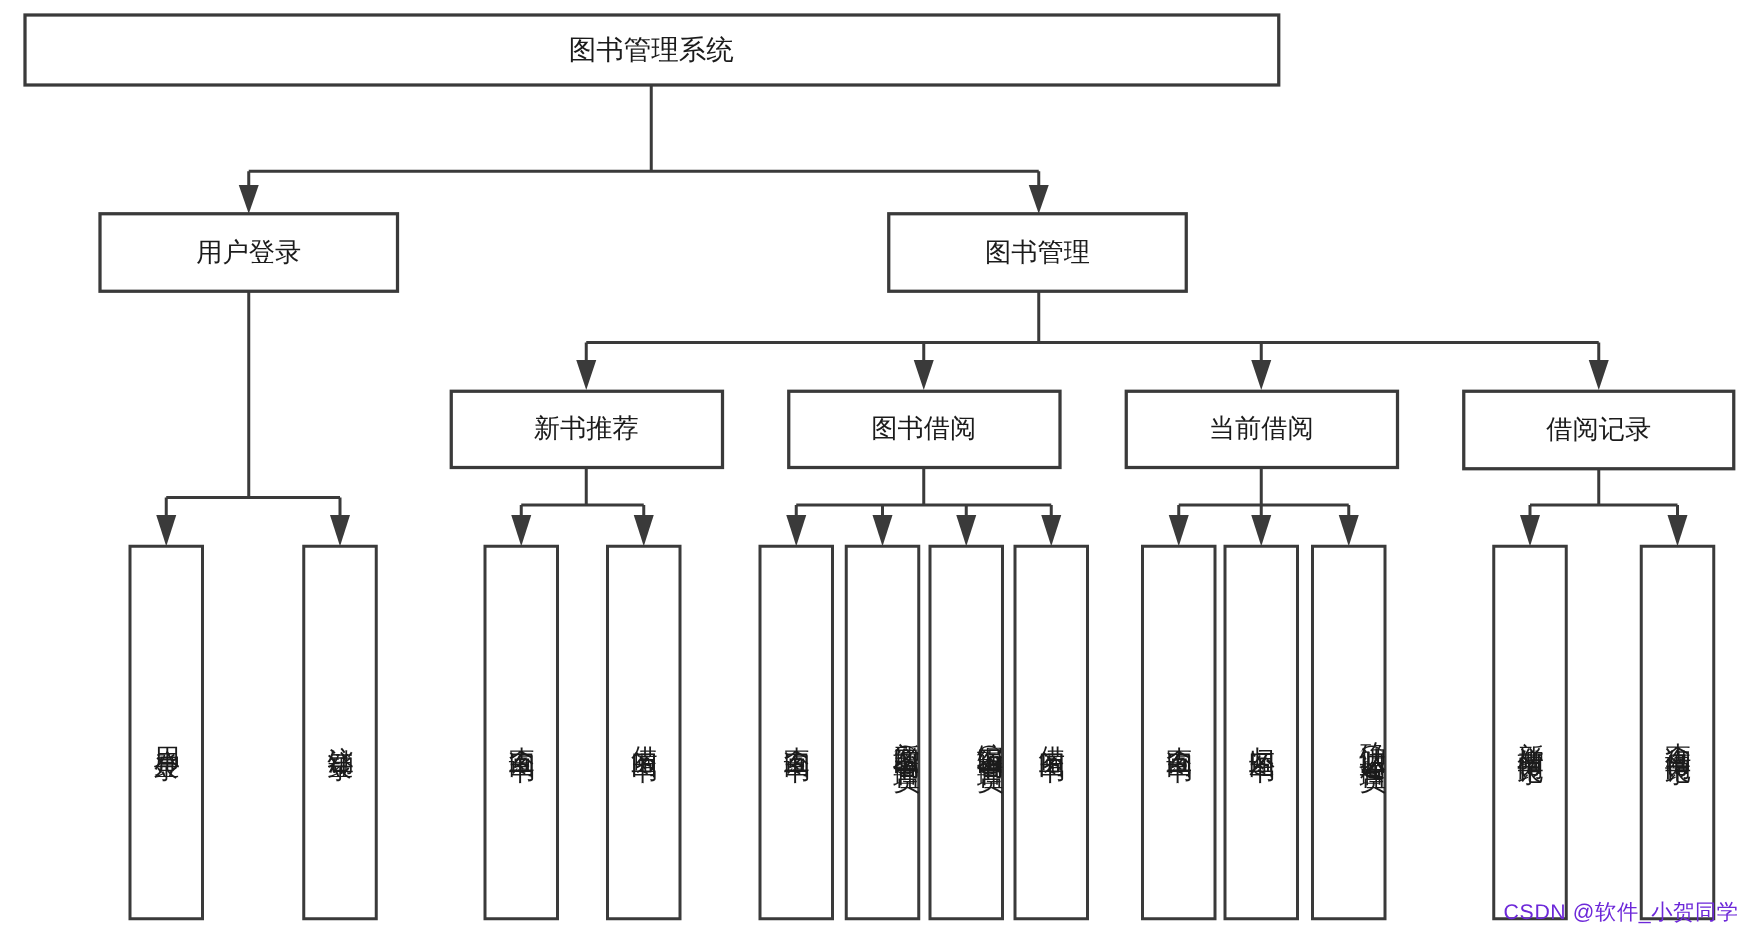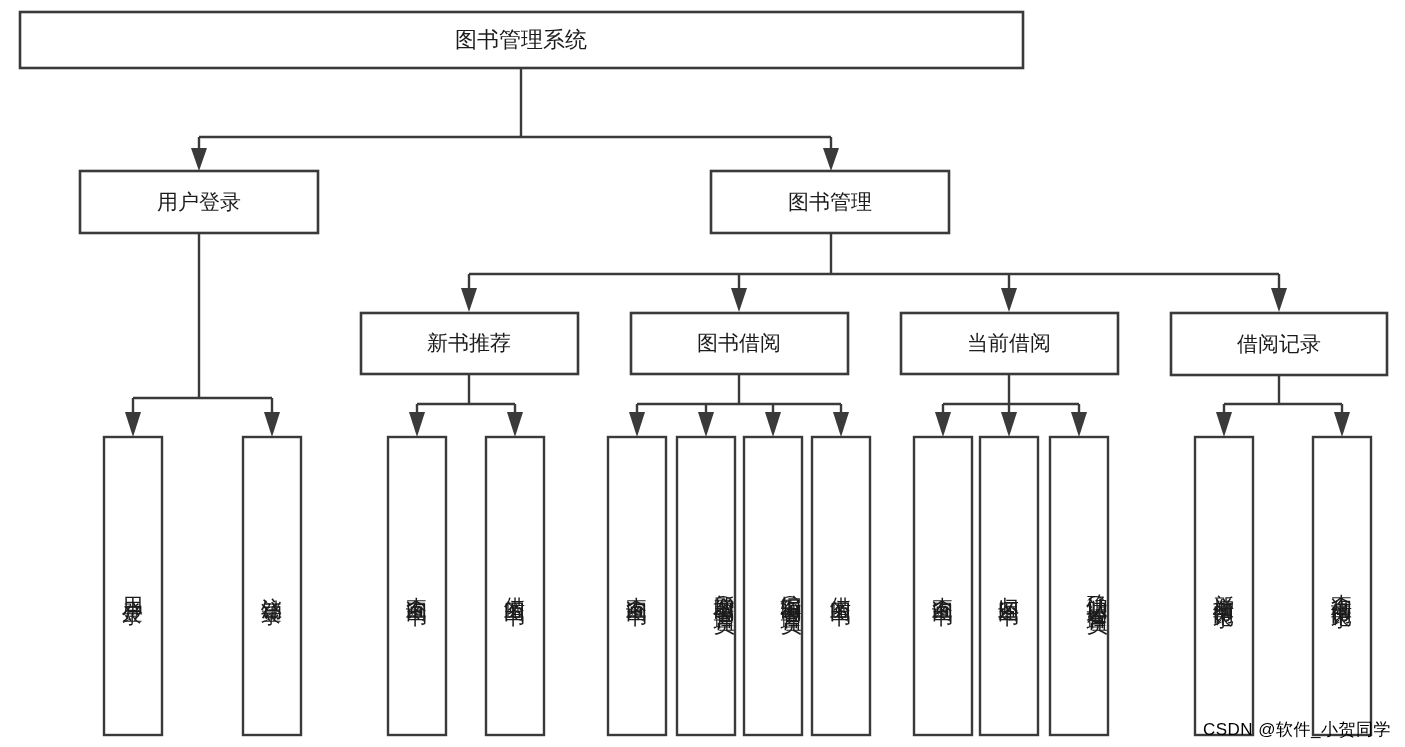--- a/index.html
+++ b/index.html
@@ -73,21 +73,21 @@
     justify-content: center;
     white-space: nowrap;
     pointer-events: none;
   }
   .watermark {
     position: absolute;
     right: 14px;
     bottom: 6px;
     font-family: "Liberation Sans", "DejaVu Sans", sans-serif;
     font-size: 17px;
-    color: #000000;
+    color: #6d28d9;
     letter-spacing: 0.5px;
     user-select: none;
   }
 </style>
 </head>
 <body>
 
 <div id="diagram-root">
 
   <svg id="flow-svg" viewBox="0 0 1405 747">

